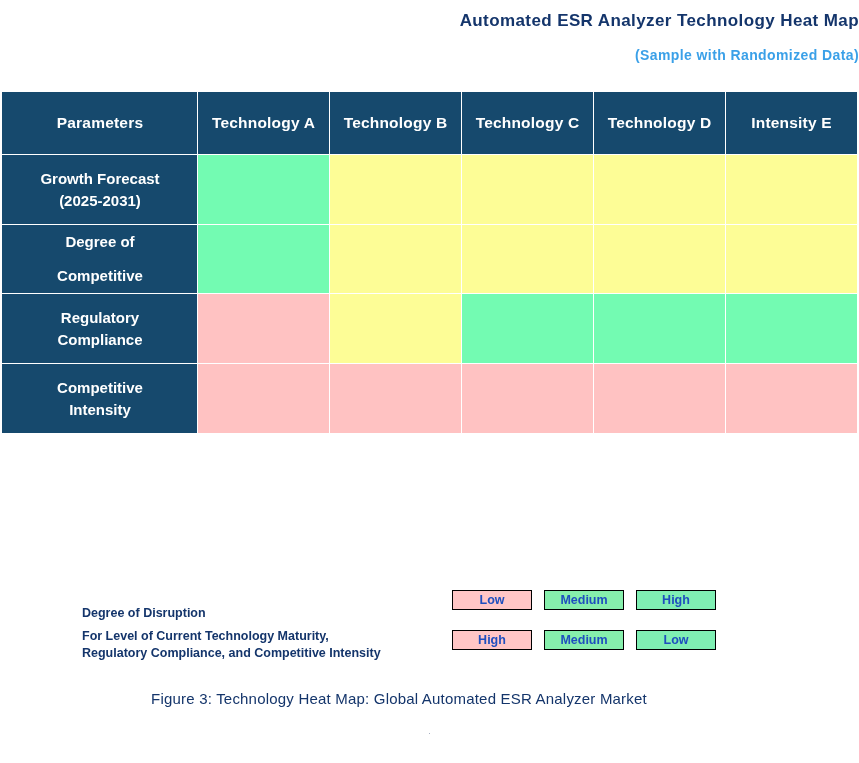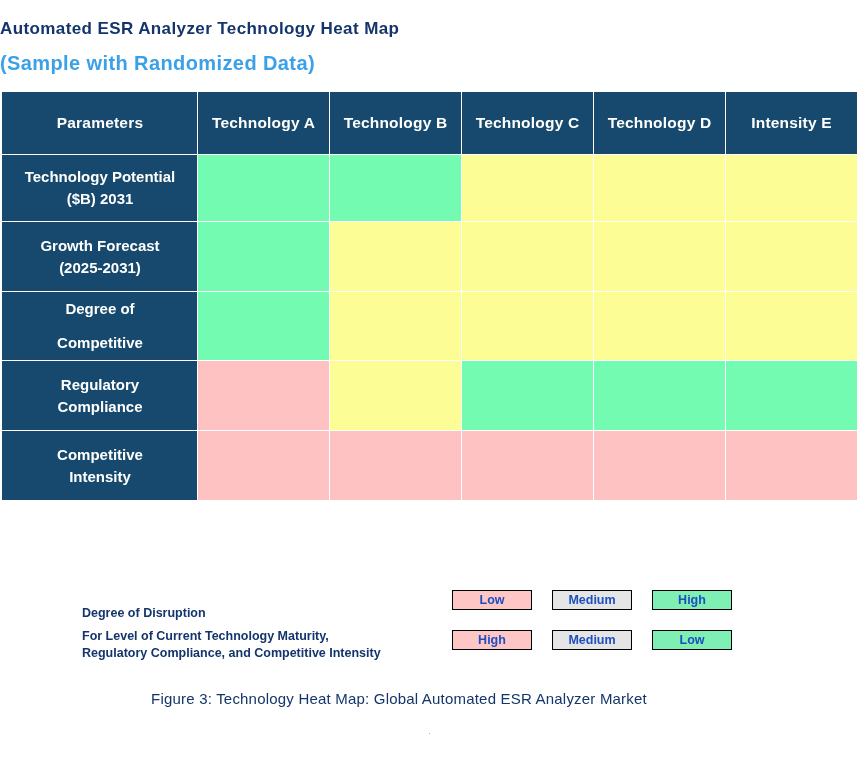--- a/index.html
+++ b/index.html
@@ -11,33 +11,33 @@
     width: 859px;
     height: 763px;
     font-family: "Liberation Sans", sans-serif;
     color: #1a3c6e;
     overflow: hidden;
     position: relative;
   }
 
   
   .title-block {
-    padding-top: 18px;
-    text-align: left;
+    padding-top: 10px;
+    text-align: right;
   }
   .main-title {
     font-size: 17px;
     font-weight: bold;
     color: #14356b;
     letter-spacing: 0.4px;
     line-height: 22px;
   }
   .sub-title {
     margin-top: 13px;
-    font-size: 20px;
+    font-size: 14px;
     font-weight: bold;
     color: #3aa0e8;
     letter-spacing: 0.4px;
     line-height: 20px;
   }
 
   
   .heatmap-wrap {
     position: absolute;
     left: 2px;
@@ -111,37 +111,37 @@
     width: 370px;
     margin-left: 82px;
     font-size: 12.5px;
     font-weight: bold;
     color: #14356b;
     line-height: 17px;
     padding-top: 2px;
   }
   .legend-swatches {
     display: flex;
-    gap: 20px;
+    gap: 12px;
     padding-top: 4px;
   }
   .swatch {
     width: 80px;
     height: 20px;
     border: 1.5px solid #000000;
     font-size: 12.5px;
     font-weight: bold;
     color: #1f4fbf;
     display: flex;
     align-items: center;
     justify-content: center;
     box-sizing: border-box;
   }
   .swatch.sw-pink   { background: #FFC6C6; }
-  .swatch.sw-yellow { background: #e5e5e5; }
+  .swatch.sw-yellow { background: #86efac; }
   .swatch.sw-green  { background: #7FEFB3; }
 
   
   .caption {
     position: absolute;
     left: 0;
     top: 690px;
     width: 798px;
     text-align: center;
     font-size: 15px;
@@ -181,31 +181,20 @@
         <th class="hdr param-hdr">Parameters</th>
         <th class="hdr">Technology A</th>
         <th class="hdr">Technology B</th>
         <th class="hdr">Technology C</th>
         <th class="hdr">Technology D</th>
         <th class="hdr">Intensity E</th>
       </tr>
     </thead>
     <tbody>
 
-      <tr class="r1">
-        <th class="rowlabel">
-          <span>Technology Potential</span><br>
-          <span>($B) 2031</span>
-        </th>
-        <td class="cell green"></td>
-        <td class="cell green"></td>
-        <td class="cell yellow"></td>
-        <td class="cell yellow"></td>
-        <td class="cell yellow"></td>
-      </tr>
 
       <tr class="r2">
         <th class="rowlabel">
           <span>Growth Forecast</span><br>
           <span>(2025-2031)</span>
         </th>
         <td class="cell green"></td>
         <td class="cell yellow"></td>
         <td class="cell yellow"></td>
         <td class="cell yellow"></td>

